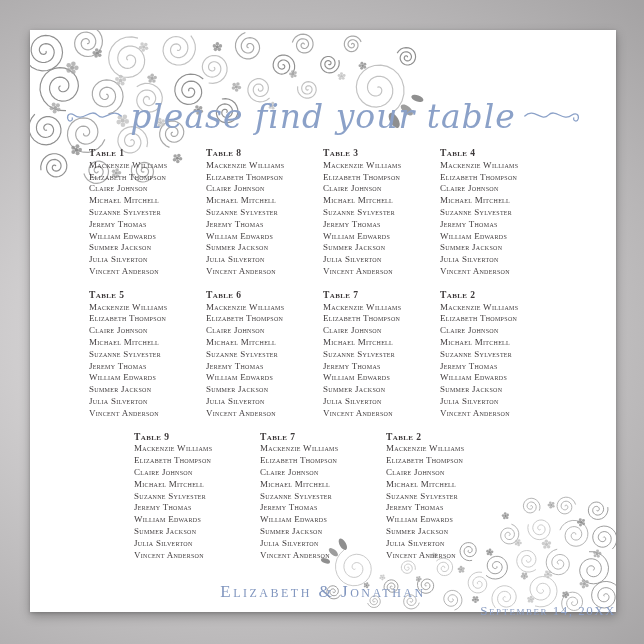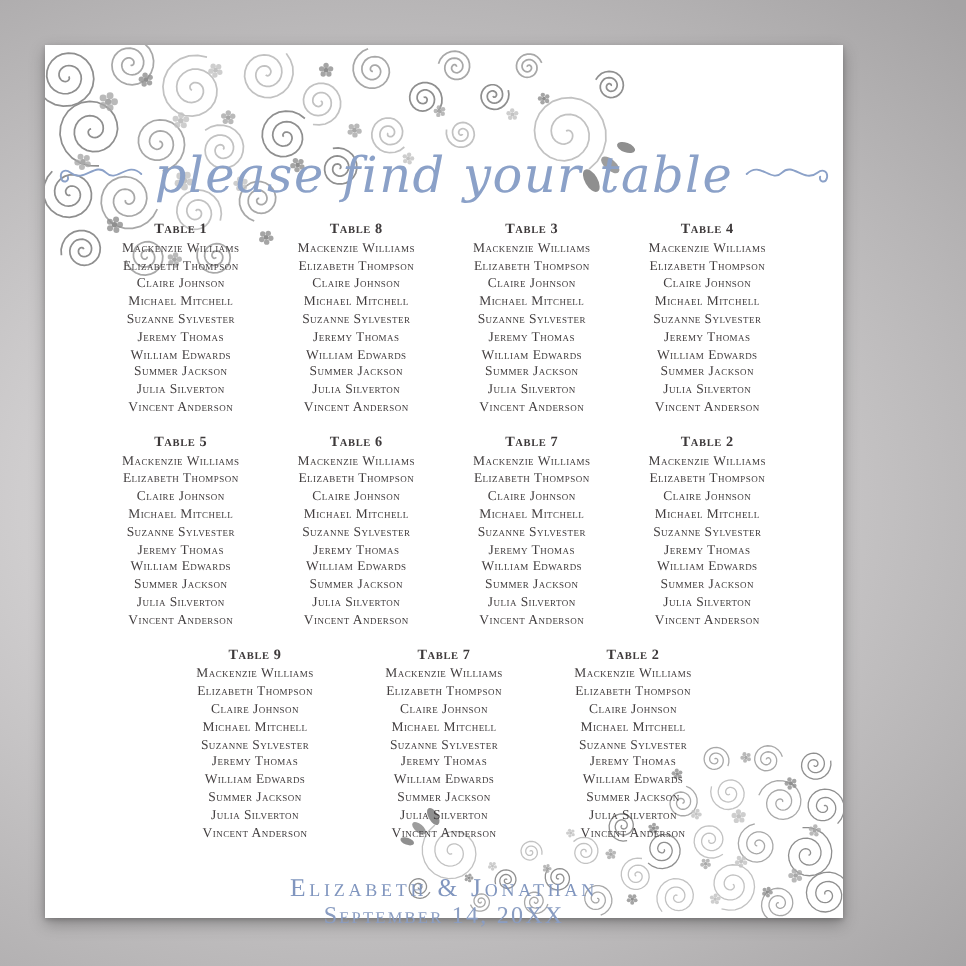--- a/index.html
+++ b/index.html
@@ -2,56 +2,56 @@
 <html><head>
 <meta charset="utf-8">
 <style>
   html,body{margin:0;padding:0;}
   .stage{
     position:relative;width:644px;height:644px;overflow:hidden;
     background:radial-gradient(ellipse 90% 70% at 38% 52%, #e2e0e1 0%, #cfcdce 40%, #b7b5b6 75%, #a5a3a4 100%);
     font-family:"Liberation Serif", serif;
   }
   .poster{
-    position:absolute;left:30px;top:30px;width:532px;height:582px;
+    position:absolute;left:30px;top:30px;width:586px;height:582px;
     background:#ffffff;
     box-shadow:0 4px 10px rgba(0,0,0,0.28), 0 1px 3px rgba(0,0,0,0.18);
   }
   .lace{position:absolute;pointer-events:none;}
   .lace-tl{top:0;left:0;width:400px;height:163px;}
   .lace-br{bottom:0;right:0;width:300px;height:122px;transform:rotate(180deg);}
   .title-row{
     position:absolute;top:58px;left:0;right:0;height:56px;
     display:flex;align-items:center;justify-content:center;gap:7px;
   }
   .page-title{
     font-family:"DejaVu Serif", serif;font-style:italic;
     font-size:33px;color:#8ba1c8;letter-spacing:1px;white-space:nowrap;
   }
   .title-squiggle{width:58px;height:24px;flex:0 0 auto;}
   .tables-grid{position:absolute;top:118px;left:0;right:0;}
   .table-row{display:flex;justify-content:center;margin-bottom:12px;}
-  .table-block{width:117px;text-align:center;color:#413d3e;}
+  .table-block{width:117px;color:#413d3e;}
   .row-of-3 .table-block{width:126px;}
   .table-header{
     font-variant:small-caps;font-weight:700;font-size:9.5px;
     line-height:11.8px;letter-spacing:0.4px;color:#3d393a;
   }
   .guest{
     font-variant:small-caps;font-size:9px;line-height:11.8px;
     letter-spacing:0.3px;white-space:nowrap;
   }
   .footer{position:absolute;top:536px;left:0;right:0;text-align:center;}
   .couple-names{
     font-variant:small-caps;font-size:17px;line-height:20px;
     letter-spacing:2.5px;color:#8196bf;margin-top:16px;
   }
   .event-date{
-    font-variant:small-caps;font-size:16px;line-height:13px;
-    letter-spacing:1.5px;color:#8a9dc2;margin-top:2px;
+    font-variant:small-caps;font-size:13px;line-height:13px;
+    letter-spacing:1.5px;color:#8a9dc2;margin-top:2px;text-align:right;
   }
 </style>
 </head>
 <body>
 
 <div class="stage">
   <div class="poster">
 
     <svg class="lace lace-tl" id="lace-tl" viewBox="0 0 380 155" preserveAspectRatio="none">
         <path d="M15.0,20.0L15.3,20.4L15.4,20.9L15.4,21.5L15.1,22.1L14.6,22.6L13.9,23.0L13.0,23.2L12.0,23.1L10.9,22.7L10.0,21.9L9.3,20.8L8.9,19.5L8.9,18.1L9.3,16.6L10.2,15.2L11.5,14.1L13.1,13.3L15.0,13.0L16.9,13.2L18.9,13.9L20.6,15.2L21.9,17.0L22.8,19.2L23.0,21.6L22.5,24.1L21.4,26.5L19.6,28.5L17.2,30.0L14.5,30.8L11.5,30.9L8.5,30.1L5.8,28.6L3.5,26.3L1.9,23.3L1.1,20.0L1.3,16.5L2.4,13.0L4.4,10.0L7.3,7.5L10.8,5.8L14.7,5.1L18.7,5.5L22.6,7.0L26.0,9.5L28.7,12.9L30.3,17.0L30.9,21.5L30.2,26.1L28.3,30.4L25.2,34.0L21.2,36.8L16.5,38.5L11.5,38.8L6.4,37.8L1.7,35.4L-2.2,31.8" fill="none" stroke="#8f8f8f" stroke-width="1.1"></path>

